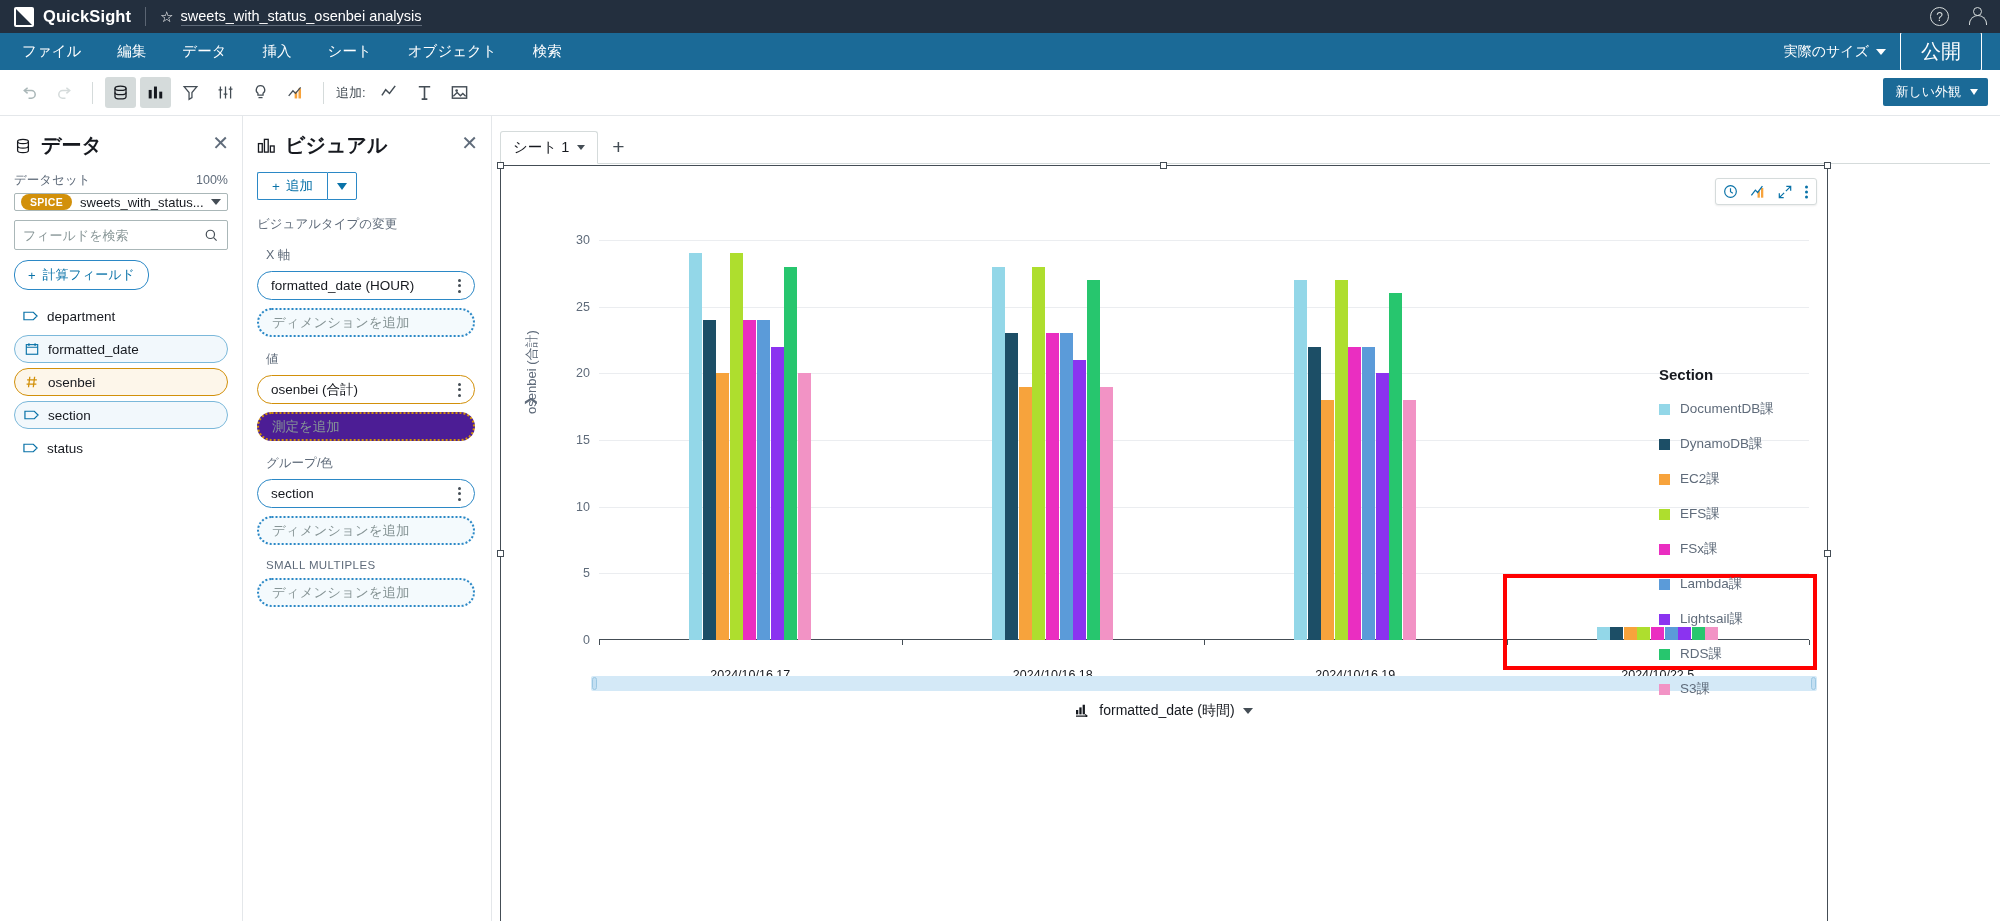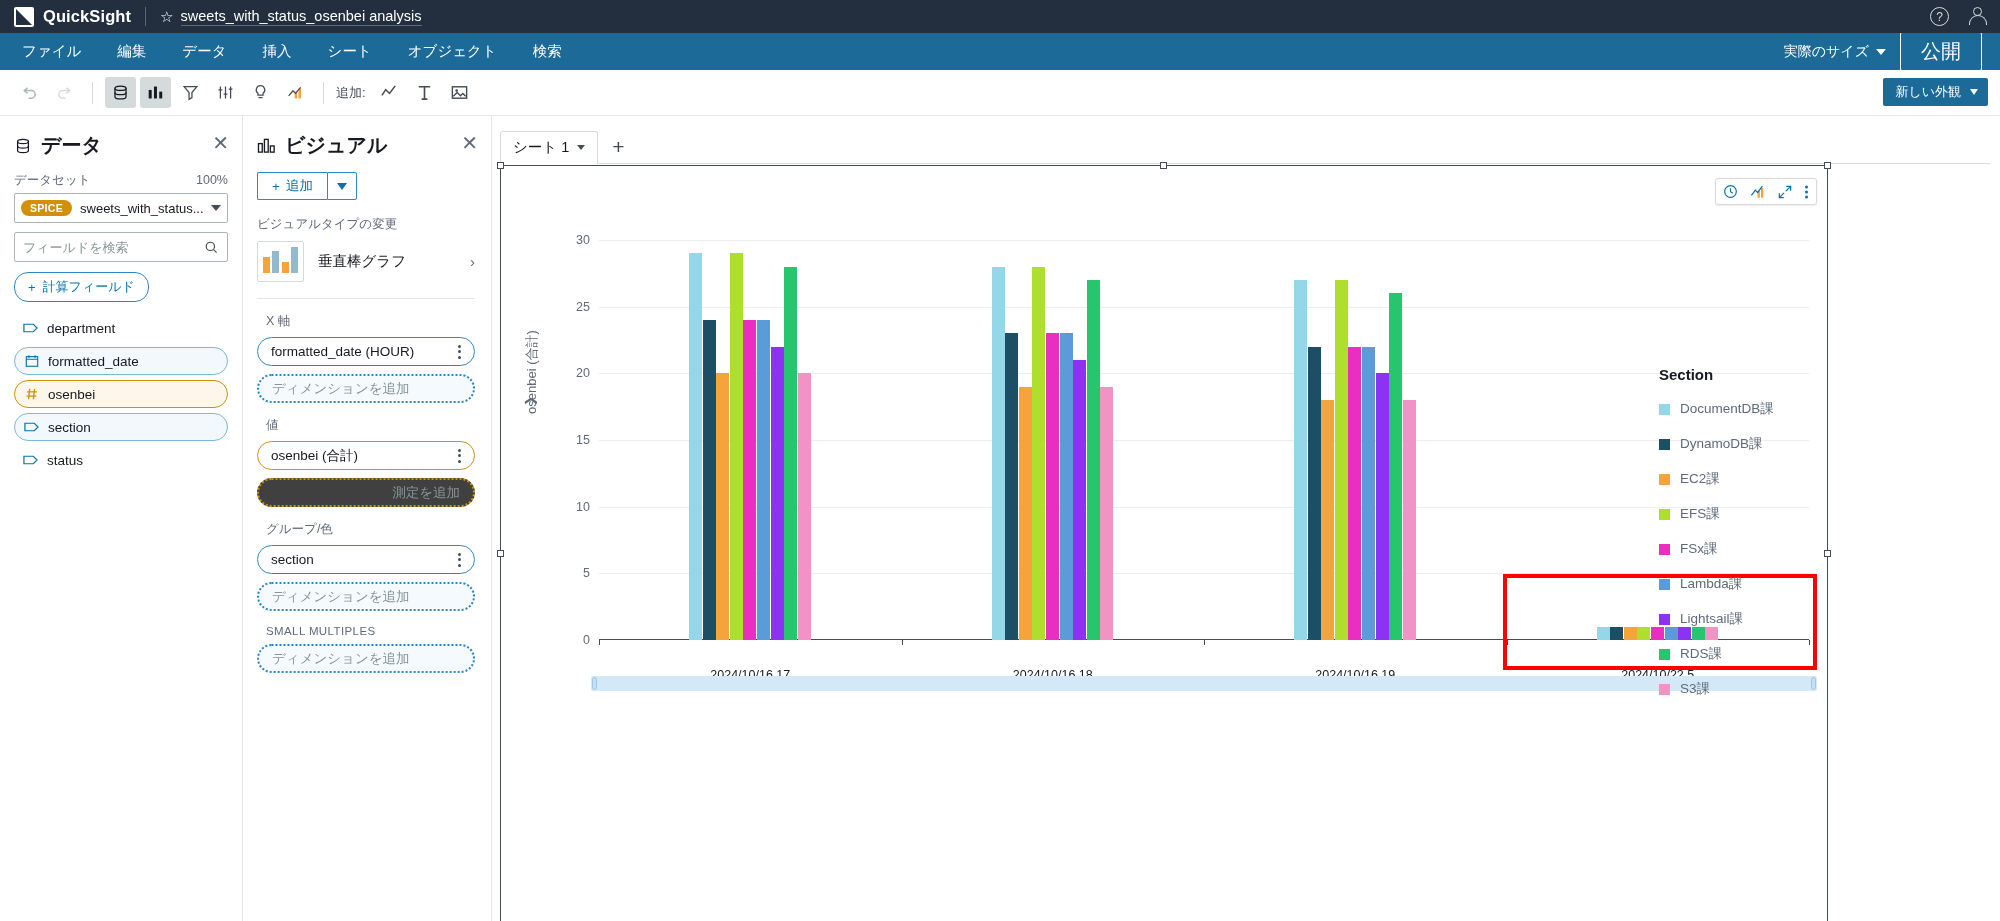--- a/index.html
+++ b/index.html
@@ -94,21 +94,21 @@
   }
   .panel-head { display: flex; align-items: center; margin-bottom: 13px; }
   .panel-head .ph-icon { margin-right: 9px; color: #16191f; display: flex; }
   .panel-head .ph-title { font-size: 20px; font-weight: 700; color: #16191f; }
   .panel-close { position: absolute; right: 13px; top: 17px; font-size: 20px; color: #5f6b7a; line-height: 1; font-weight: 300; }
 
   .ds-row { display: flex; justify-content: space-between; align-items: baseline; margin-bottom: 4px; }
   .ds-label { font-size: 12.5px; color: #5f6b7a; }
   .ds-pct { font-size: 12.5px; color: #5f6b7a; }
   .ds-box {
-    height: 30px; border: 1px solid #aab7b8; border-radius: 2px;
+    height: 18px; border: 1px solid #aab7b8; border-radius: 2px;
     display: flex; align-items: center; padding: 0 6px; margin-bottom: 9px;
   }
   .spice-badge {
     background: #d2900a; color: #fff; font-size: 10.5px; font-weight: 700;
     border-radius: 9px; padding: 2px 9px; letter-spacing: .3px; margin-right: 8px;
   }
   .ds-name { font-size: 13px; color: #16191f; flex: 1; overflow: hidden; white-space: nowrap; }
   .ds-caret { width: 0; height: 0; border-left: 5px solid transparent; border-right: 5px solid transparent; border-top: 6px solid #444d55; margin-left: 5px; }
 
   .search-box {
@@ -165,21 +165,21 @@
 
   .wf-label { font-size: 12.5px; color: #5f6b7a; margin: 14px 0 7px 9px; }
   .wf-label.upper { letter-spacing: .4px; font-size: 11.5px; }
   .pill {
     height: 29px; border-radius: 15px; display: flex; align-items: center;
     padding: 0 13px; font-size: 13.5px; margin-bottom: 8px; position: relative;
   }
   .pill.solid-blue { border: 1px solid #2b88c6; background: #fff; color: #16191f; }
   .pill.solid-orange { border: 1px solid #d2900a; background: #fff; color: #16191f; }
   .pill.dash-blue { border: 2px dotted #2b88c6; background: #f4fafd; color: #879596; }
-  .pill.dash-orange { border: 2px dotted #d2900a; background: #404040; color: #879596; justify-content: flex-end; }
+  .pill.dash-orange { border: 2px dotted #d2900a; background: #4c1d95; color: #879596; }
   .pill .kebab {
     margin-left: auto; display: flex; flex-direction: column; gap: 2.5px; align-items: center;
   }
   .pill .kebab i { width: 3px; height: 3px; border-radius: 50%; background: #444d55; display: block; }
 
   
   .canvas { flex: 1; background: #fff; padding: 14px 10px 0 8px; position: relative; }
   .sheet-tabs { display: flex; align-items: center; height: 34px; border-bottom: 1px solid #d5dbdb; margin-bottom: 16px; }
   .sheet-tab {
     display: flex; align-items: center; gap: 8px; font-size: 14.5px; color: #16191f;
@@ -460,30 +460,20 @@
       <div class="add-btn">
         <span>+</span>
         <span>追加</span>
       </div>
       <div class="add-btn-caret">
         <span class="caret-blue"></span>
       </div>
     </div>
 
     <div class="vt-label">ビジュアルタイプの変更</div>
-    <div class="vt-row">
-      <div class="vt-icon">
-        <i style="height:16px;background:#f7a33c"></i>
-        <i style="height:22px;background:#93b9cf"></i>
-        <i style="height:11px;background:#f7a33c"></i>
-        <i style="height:26px;background:#93b9cf"></i>
-      </div>
-      <span class="vt-name">垂直棒グラフ</span>
-      <span class="chev-r">›</span>
-    </div>
 
     <div class="wf-label">X 軸</div>
     <div class="pill solid-blue">
       <span>formatted_date (HOUR)</span>
       <span class="kebab">
           <i></i>
           <i></i>
           <i></i>
         </span>
     </div>
@@ -643,20 +633,32 @@
             <div class="xlabel" style="left: 453.75px;">2024/10/16 18</div>
             <div class="xlabel" style="left: 756.25px;">2024/10/16 19</div>
             <div class="xlabel" style="left: 1058.75px;">2024/10/22 5</div>
           </div>
 
         <div class="scrollbar">
           <span class="sb-grip"></span>
           <span class="sb-grip"></span>
         </div>
 
+        <div class="x-axis-title">
+          <span>
+            <svg width="16" height="14" viewBox="0 0 18 16">
+                <rect x="1" y="8" width="2.6" height="5" fill="#16191f"></rect>
+                <rect x="4.8" y="5" width="2.6" height="8" fill="#16191f"></rect>
+                <rect x="8.6" y="2" width="2.6" height="11" fill="#16191f"></rect>
+                <path d="M1 15h13m0 0-2.5-2m2.5 2-2.5 2" fill="none" stroke="#16191f" stroke-width="1.2"></path>
+              </svg>
+          </span>
+          <span>formatted_date (時間)</span>
+          <span class="chev-dn"></span>
+        </div>
 
         <div class="redbox" id="redbox" style="left: 1001.5px; top: 350px; width: 314.5px; height: 96px; border-color: rgb(255, 0, 0);"></div>
       </div>
 
       <div class="legend">
         <div class="legend-title">Section</div>
         <div id="legend-items">
             <div class="legend-item">
               <span class="legend-swatch" style="background: rgb(147, 215, 232);"></span>
               <span class="legend-label">DocumentDB課</span>

